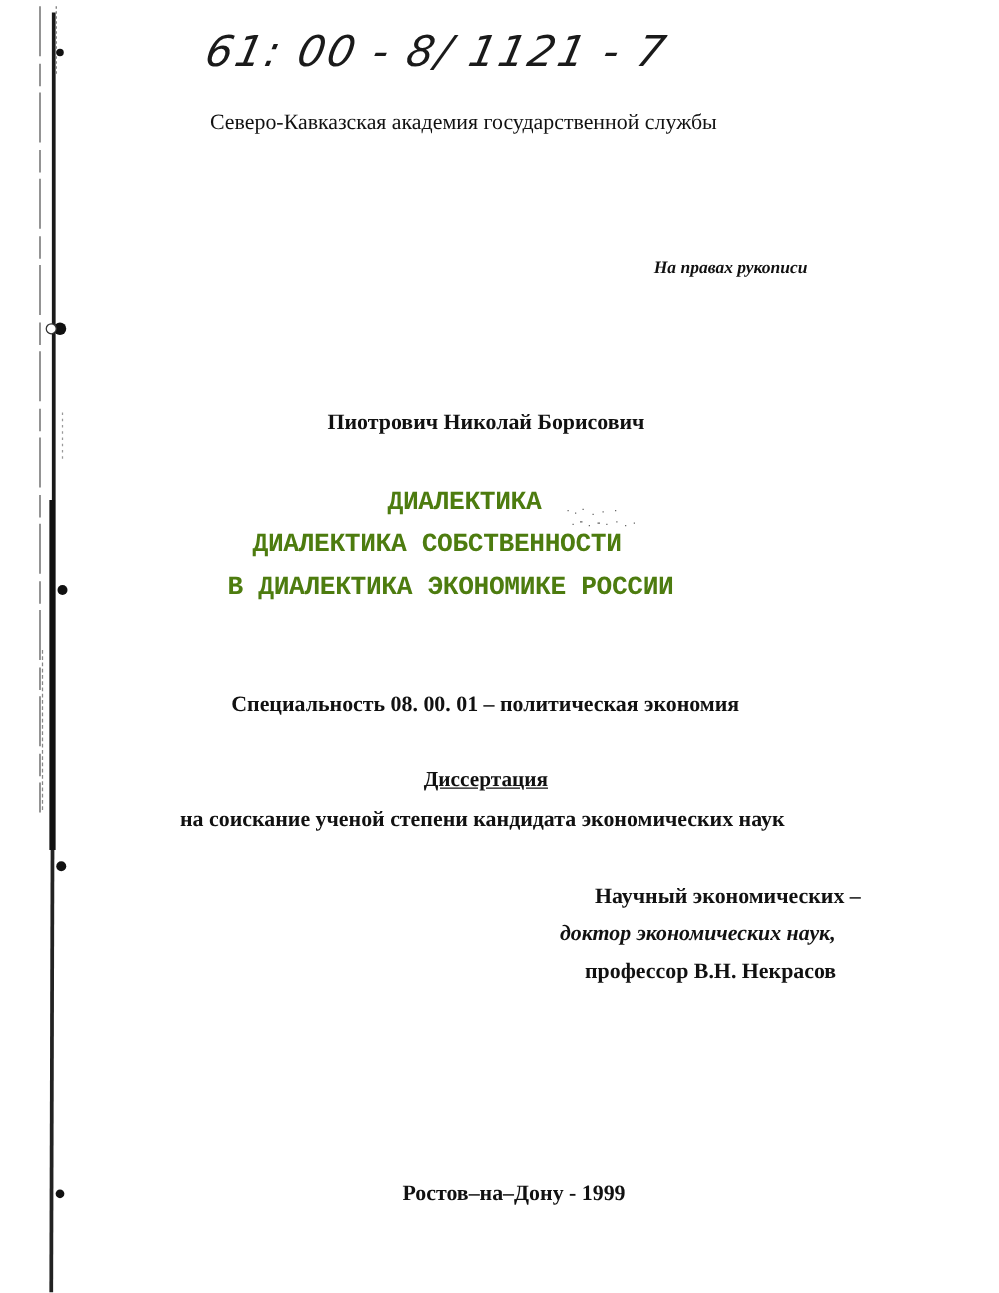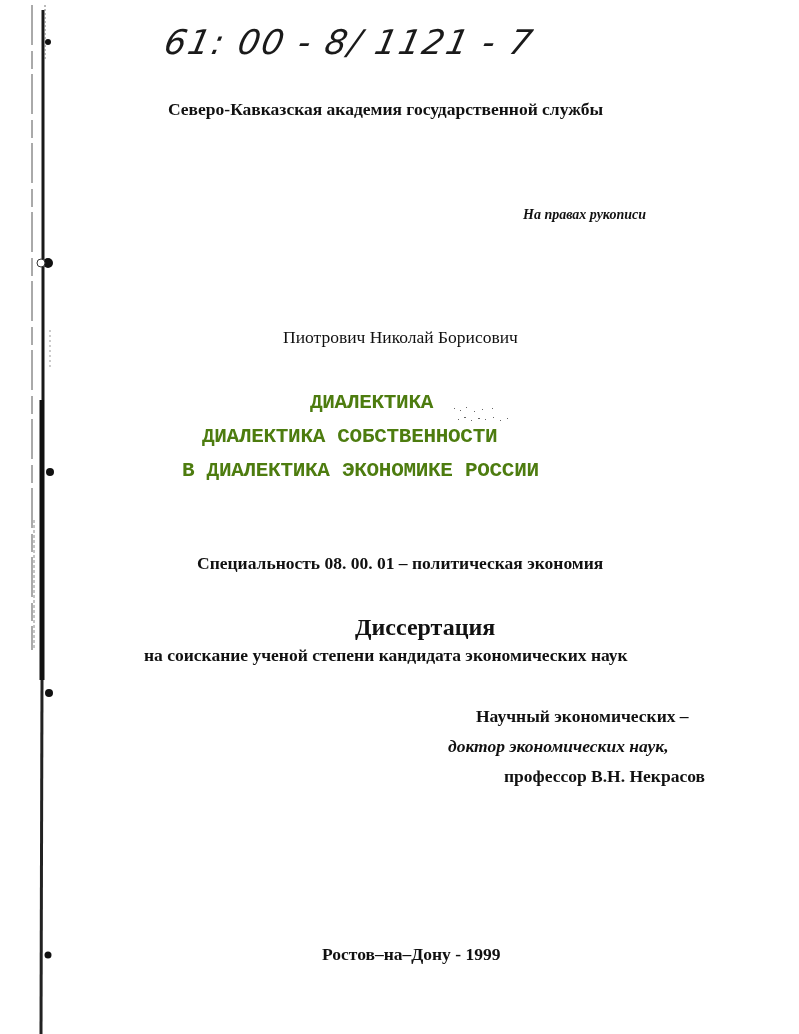--- a/index.html
+++ b/index.html
@@ -34,59 +34,58 @@
       font-size: 34px;
       letter-spacing: 2px;
       color: #1a1a1a;
       transform: skewX(-12deg);
       font-weight: normal;
     }
     .institution {
       left: 168px;
       top: 87px;
       font-size: 17.5px;
-      font-weight: bold;
-      margin-top: 12px;
+      font-weight: normal;
     }
     .rights {
       left: 523px;
       top: 207px;
       font-size: 14px;
       font-weight: bold;
       font-style: italic;
     }
     .author {
       left: 262px;
       top: 327px;
       font-size: 17.5px;
-      font-weight: normal;
-      margin-left: 21px;
+      font-weight: bold;
     }
     .title-line {
       font-family: Liberation Mono, monospace;
       font-weight: bold;
       font-size: 21px;
       letter-spacing: -0.3px;
       color: #4d7c0f;
     }
     .t1 { left: 310px; top: 391px; }
     .t2 { left: 202px; top: 425px; }
     .t3 { left: 182px; top: 459px; }
     .specialty {
-      left: 197px;
+      left: 185px;
       top: 553px;
       font-size: 17.5px;
       font-weight: bold;
       text-align: right;
     }
     .doc-type {
-      left: 355px;
+      left: 339px;
       top: 614px;
-      font-size: 24px;
+      font-size: 17px;
       font-weight: bold;
+      text-decoration: underline;
     }
     .degree {
       left: 144px;
       top: 645px;
       font-size: 17.5px;
       font-weight: bold;
     }
     .sup1 {
       left: 476px;
       top: 706px;
@@ -94,21 +93,21 @@
       font-weight: bold;
     }
     .sup2 {
       left: 448px;
       top: 736px;
       font-size: 17.5px;
       font-weight: bold;
       font-style: italic;
     }
     .sup3 {
-      left: 504px;
+      left: 468px;
       top: 766px;
       font-size: 17.5px;
       font-weight: bold;
     }
     .city-year {
       left: 299px;
       top: 944px;
       font-size: 17.5px;
       font-weight: bold;
       margin-left: 23px;

